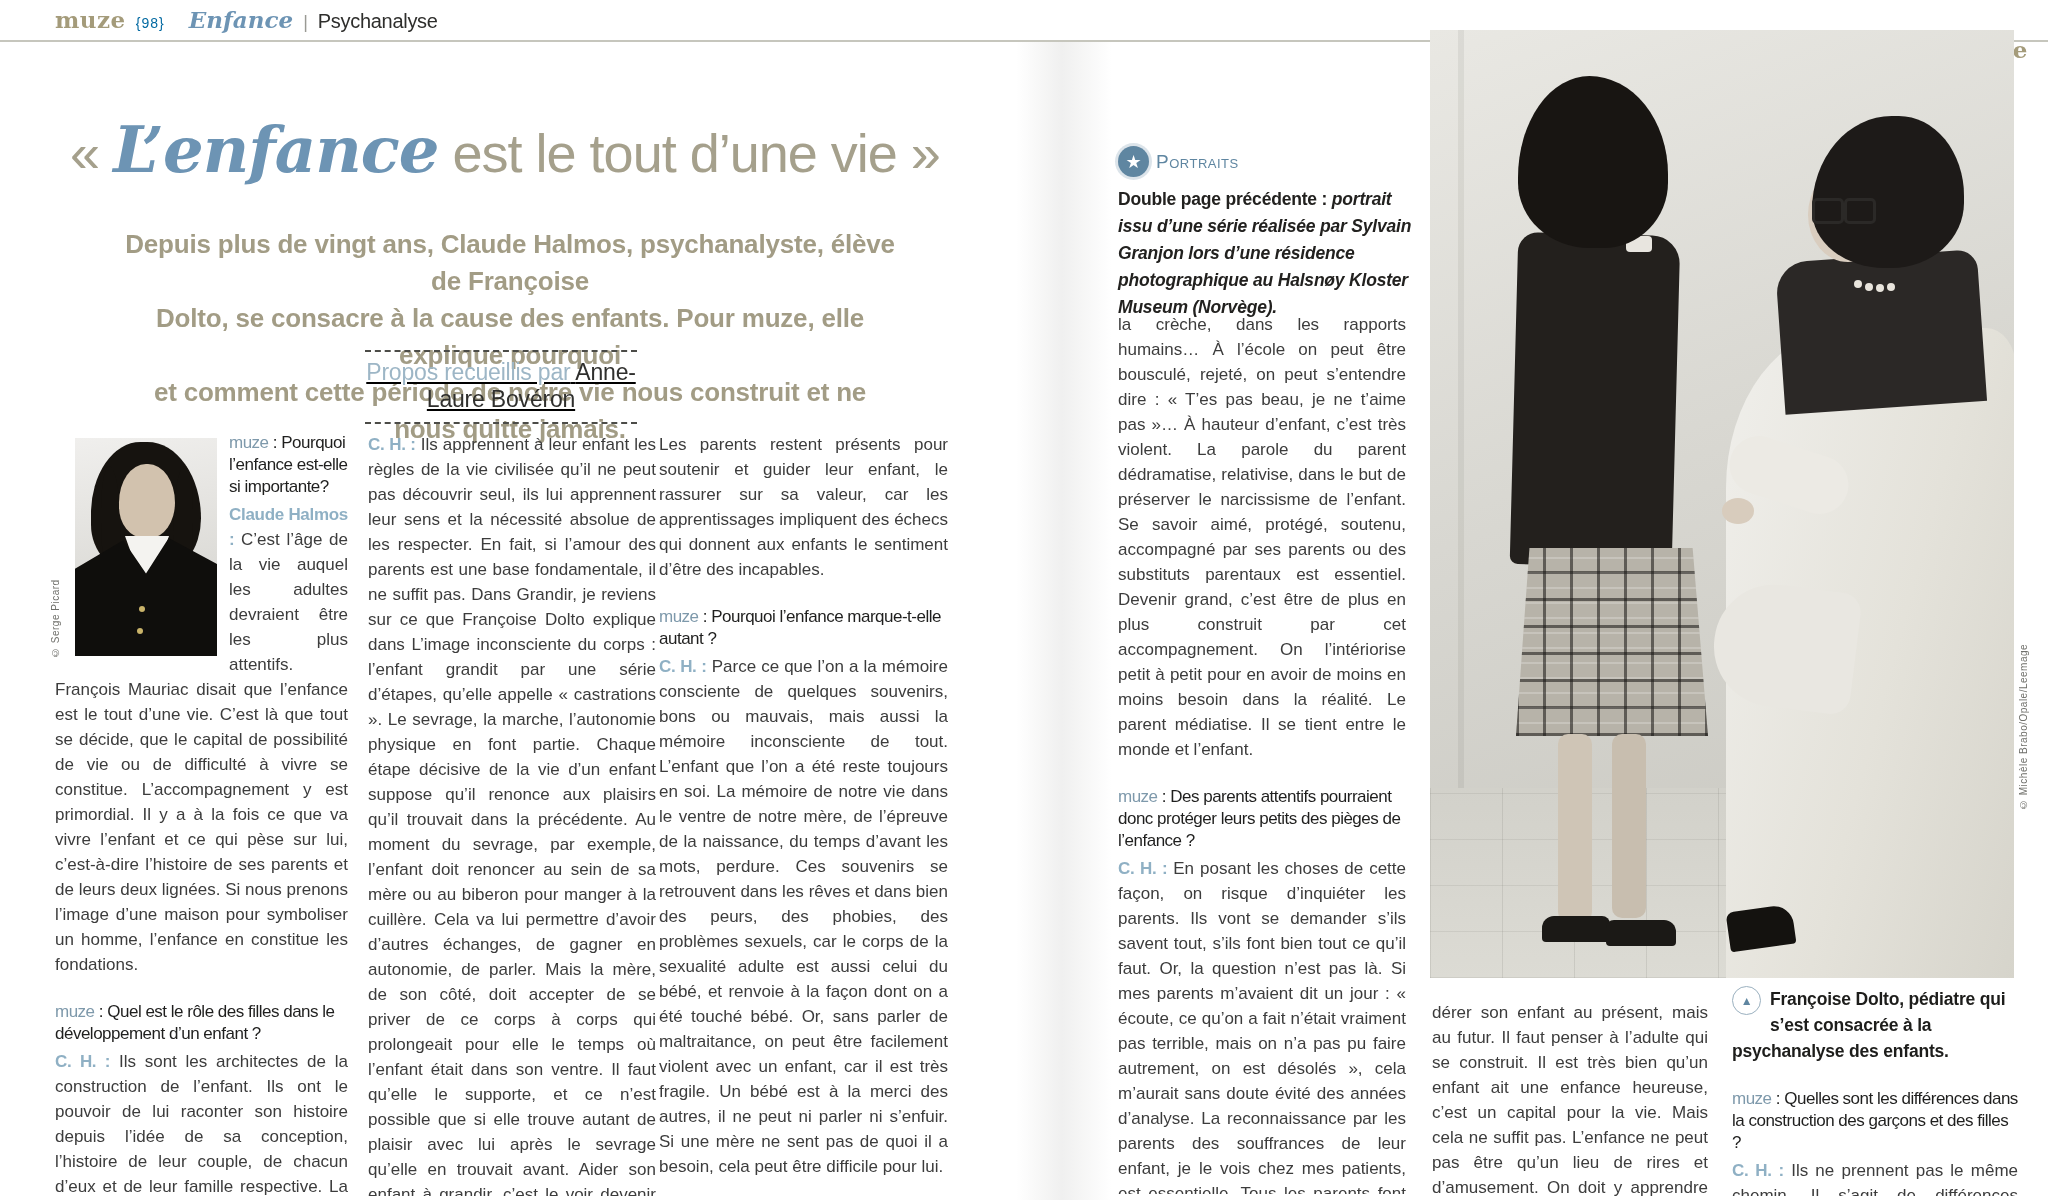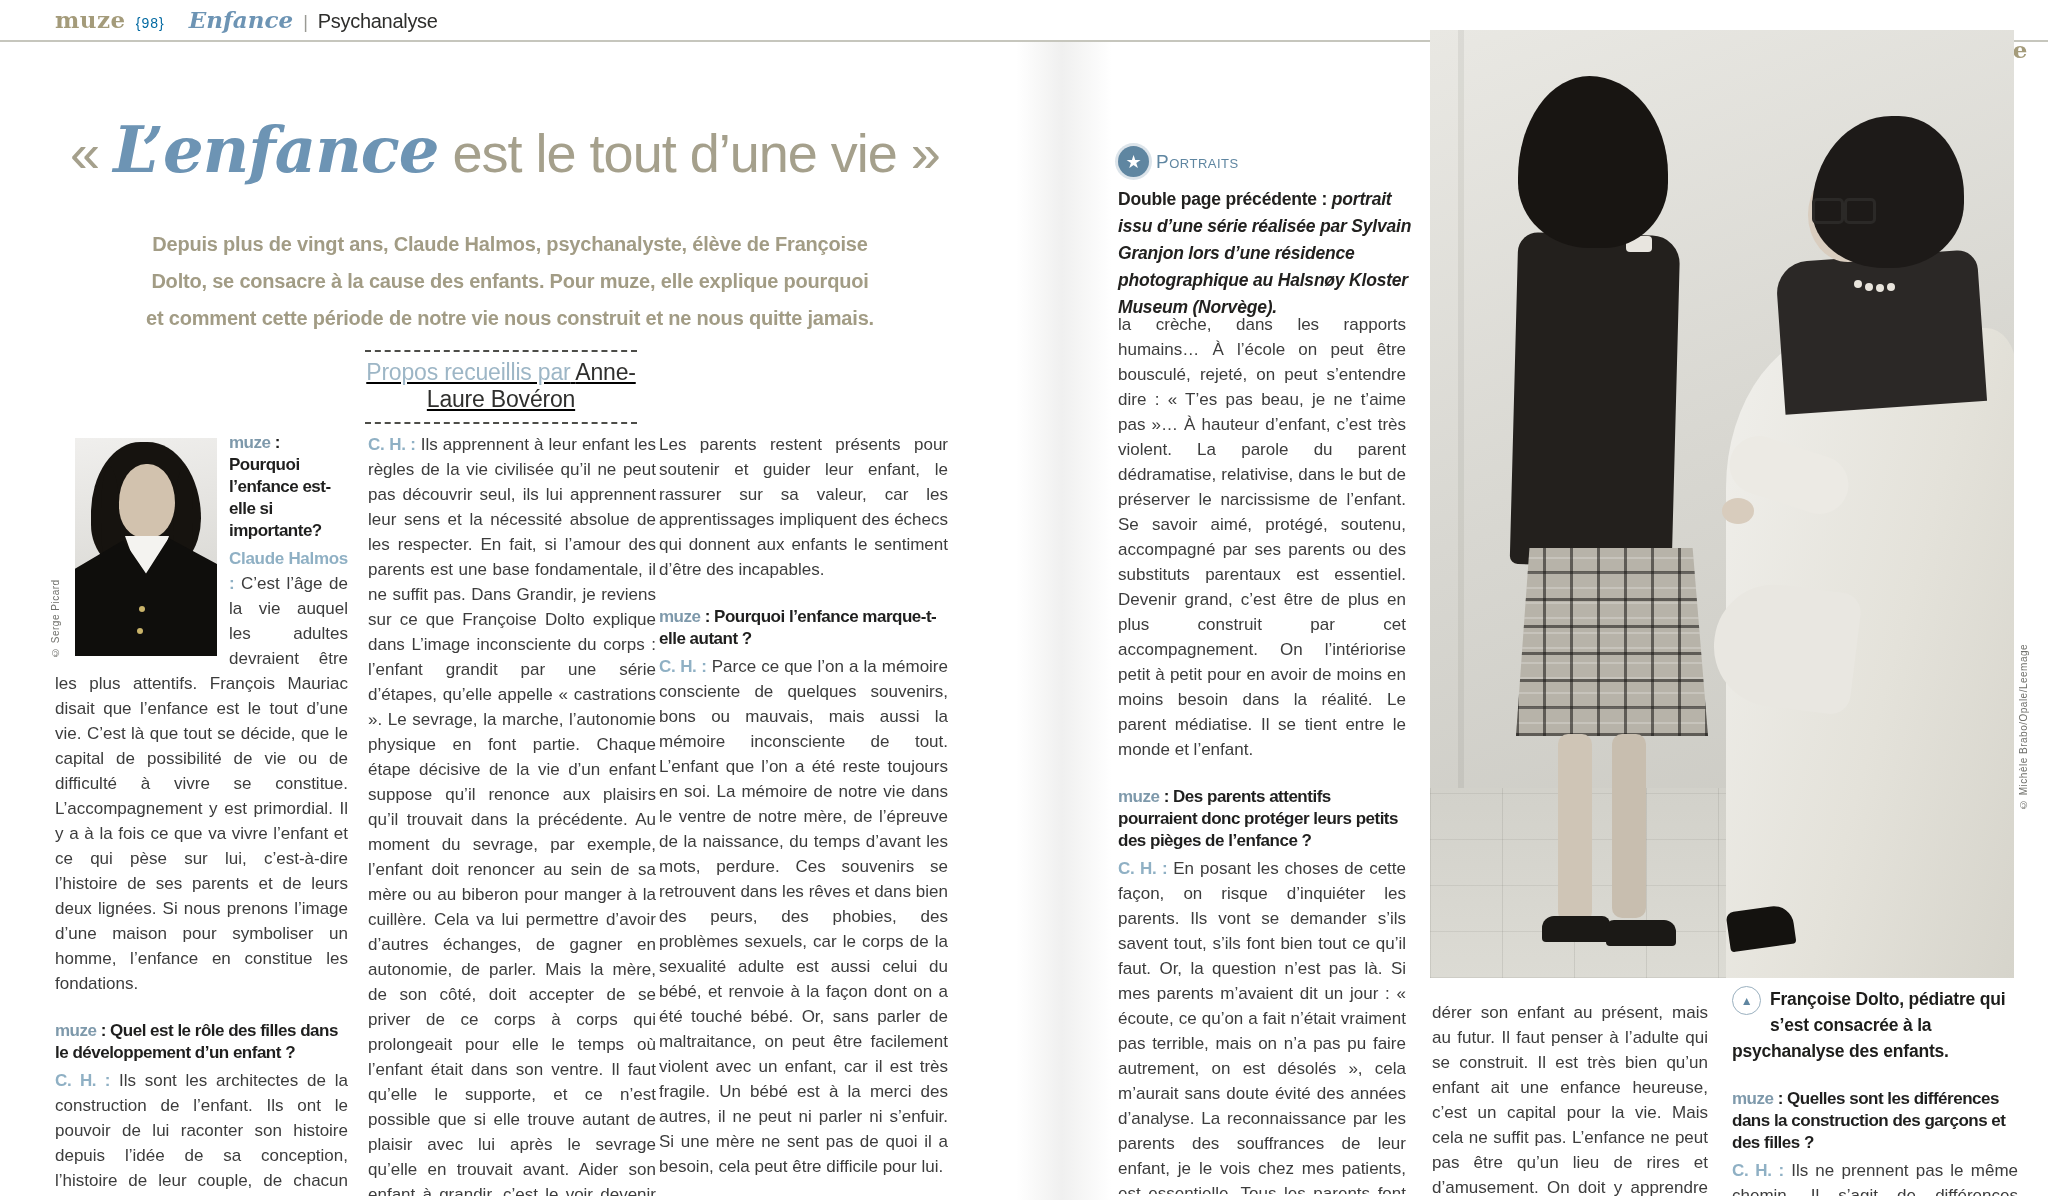--- a/index.html
+++ b/index.html
@@ -17,37 +17,37 @@
   .hd-topic{font-size:20px;color:#2e2e2c;letter-spacing:-.3px;}
 
   .gutter{position:absolute;left:1016px;top:42px;width:96px;height:1158px;
     background:linear-gradient(90deg,rgba(0,0,0,0) 0%,rgba(60,60,55,.08) 48%,rgba(0,0,0,0) 100%);}
 
   
   .title{position:absolute;left:60px;top:112px;width:890px;text-align:center;white-space:nowrap;}
   .t-olive{font-size:54px;color:#a5a08c;letter-spacing:-1px;}
   .t-script{font-family:"DejaVu Serif",serif;font-style:italic;font-weight:bold;font-size:64px;color:#6d94b4;letter-spacing:-1px;}
   .standfirst{position:absolute;left:120px;top:226px;width:780px;text-align:center;
-    font-weight:bold;font-size:20px;line-height:37px;color:#a29c85;letter-spacing:-.2px;}
+    font-weight:bold;font-size:26px;line-height:37px;color:#a29c85;letter-spacing:-.2px;}
 
   .byline{position:absolute;left:365px;top:350px;width:272px;text-align:center;
     border-top:2px dashed #4c4c48;border-bottom:2px dashed #4c4c48;padding:7px 0 9px 0;font-size:23px;letter-spacing:-.2px;text-decoration:underline;}
   .by-prefix{color:#9db6c6;}
   .by-name{color:#2f2f2d;}
 
   
   .col{position:absolute;font-size:17px;line-height:25px;color:#3c3c3c;text-align:justify;hyphens:auto;overflow:hidden;}
   .c1{left:55px;top:432px;width:293px;height:764px;}
   .c2{left:368px;top:432px;width:288px;height:764px;}
   .c3{left:659px;top:432px;width:289px;height:764px;}
   .c4{left:1118px;top:312px;width:288px;height:882px;}
   .c5{left:1432px;top:1000px;width:276px;height:196px;}
   .c6{left:1732px;top:986px;width:286px;height:210px;}
 
-  .q{font-weight:bold;font-size:17px;line-height:22px;color:#1f1f1e;letter-spacing:-.5px;
+  .q{font-weight:normal;font-size:17px;line-height:22px;color:#1f1f1e;letter-spacing:-.5px;
      margin:24px 0 4px 0;text-align:left;hyphens:none;}
   .q.first{margin-top:0;}
   .q-label{color:#7e99ab;}
   .a-label{color:#8fb0c4;font-weight:bold;letter-spacing:-.3px;}
   .para{margin:0;}
   .ph-spacer{float:left;width:174px;height:232px;}
 
   
   .portrait{position:absolute;left:75px;top:438px;width:142px;height:218px;overflow:hidden;
     background:linear-gradient(170deg,#f0efed 0%,#dddcd8 60%,#cfcecb 100%);}

